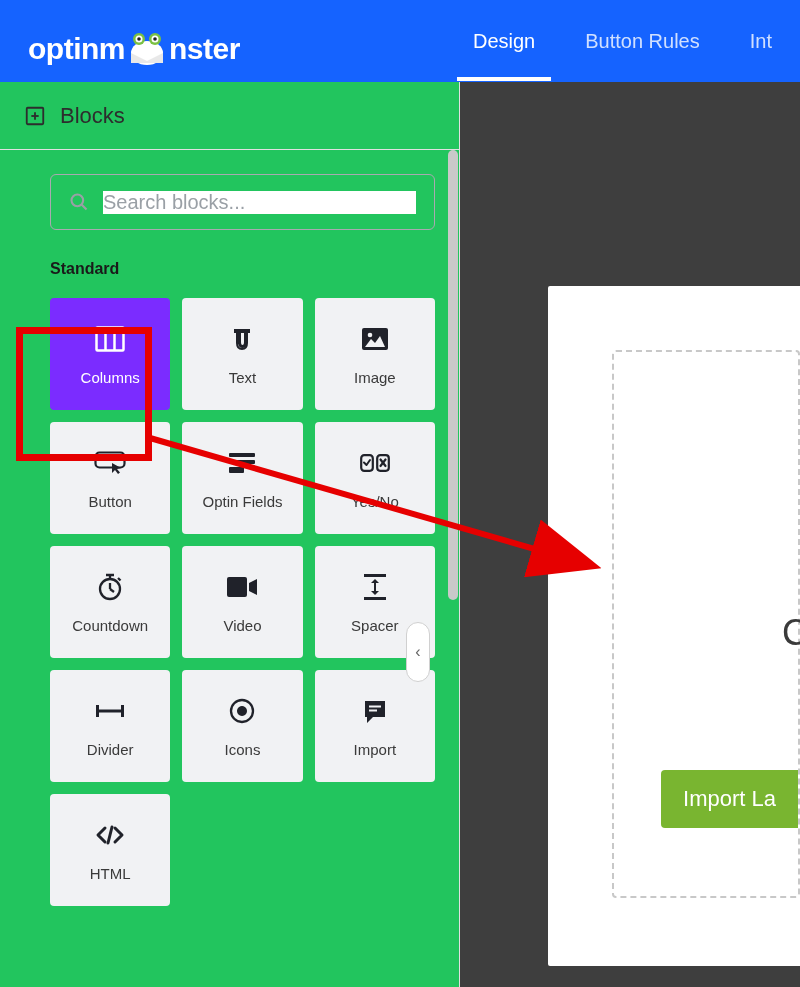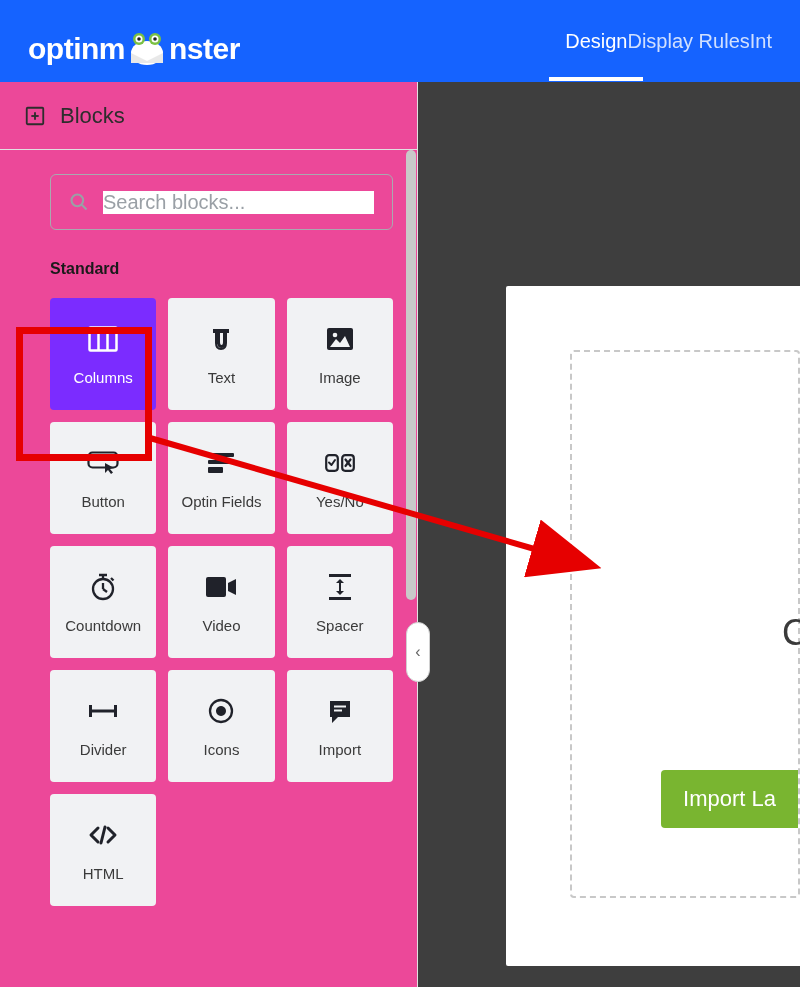--- a/index.html
+++ b/index.html
@@ -1,28 +1,28 @@
 <!DOCTYPE html>
 <html><head>
   <meta charset="utf-8">
   <style>
     * { margin: 0; padding: 0; box-sizing: border-box; }
     body { font-family: -apple-system, BlinkMacSystemFont, "Segoe UI", Arial, sans-serif; overflow: hidden; width: 800px; height: 987px; position: relative; background: #fff; }
     
     .header { background: #1563ff; height: 82px; display: flex; align-items: center; padding: 0 28px; }
     .logo { color: #fff; font-size: 30px; font-weight: 700; letter-spacing: -0.5px; display: flex; align-items: center; margin-top: 16px; }
     .logo-icon { position: relative; display: inline-flex; margin: 0 2px; }
-    .nav { display: flex; margin-left: auto; }
+    .nav { display: flex; margin-left: auto; gap: 50px; }
     .nav-item { color: #fff; font-size: 20px; padding: 28px 0; position: relative; cursor: pointer; opacity: 0.8; }
     .nav-item.active { opacity: 1; }
     .nav-item.active::after { content: ''; position: absolute; bottom: 0; left: -16px; right: -16px; height: 4px; background: #fff; }
     
     .body-area { display: flex; height: calc(987px - 82px); position: relative; }
     
-    .sidebar { width: 418px; background: #ec4899; border-right: 1px solid #e1e1e1; position: relative; display: flex; flex-direction: column; }
+    .sidebar { width: 460px; background: #22c55e; border-right: 1px solid #e1e1e1; position: relative; display: flex; flex-direction: column; }
     .sidebar-header { height: 68px; display: flex; align-items: center; padding: 0 24px; border-bottom: 1px solid #e1e1e1; gap: 14px; }
     .sidebar-title { font-size: 22px; color: #2d2d2d; }
     
     .sidebar-scroll { flex: 1; overflow-y: auto; position: relative; }
     .sidebar-content { padding: 24px; margin-left: 26px; }
     .scrollbar-track { position: absolute; right: 0; top: 68px; bottom: 0; width: 12px; background: transparent; }
     .scrollbar-thumb { position: absolute; right: 1px; top: 0; width: 10px; height: 450px; background: #c9c9c9; border-radius: 5px; }
     
     .search-box { display: flex; align-items: center; border: 1px solid #a9a9b0; border-radius: 6px; height: 56px; padding: 0 18px; gap: 14px; margin-bottom: 30px; }
     .search-icon { color: #9aa0a6; }
@@ -68,21 +68,21 @@
         <circle cx="12" cy="8" r="3.5" fill="#fff"></circle>
         <circle cx="28" cy="8" r="3.5" fill="#fff"></circle>
         <circle cx="12" cy="8" r="1.8" fill="#222"></circle>
         <circle cx="28" cy="8" r="1.8" fill="#222"></circle>
       </svg>
     </span>
     <span>nster</span>
   </div>
   <div class="nav">
     <div class="nav-item active">Design</div>
-    <div class="nav-item">Display Rules</div>
+    <div class="nav-item">Button Rules</div>
     <div class="nav-item">Int</div>
   </div>
 </div>
 
 <div class="body-area">
 
   <div class="sidebar">
     <div class="sidebar-header">
       <span>
         <svg width="22" height="22" viewBox="0 0 24 24" fill="none" stroke="#2d2d2d" stroke-width="2">

